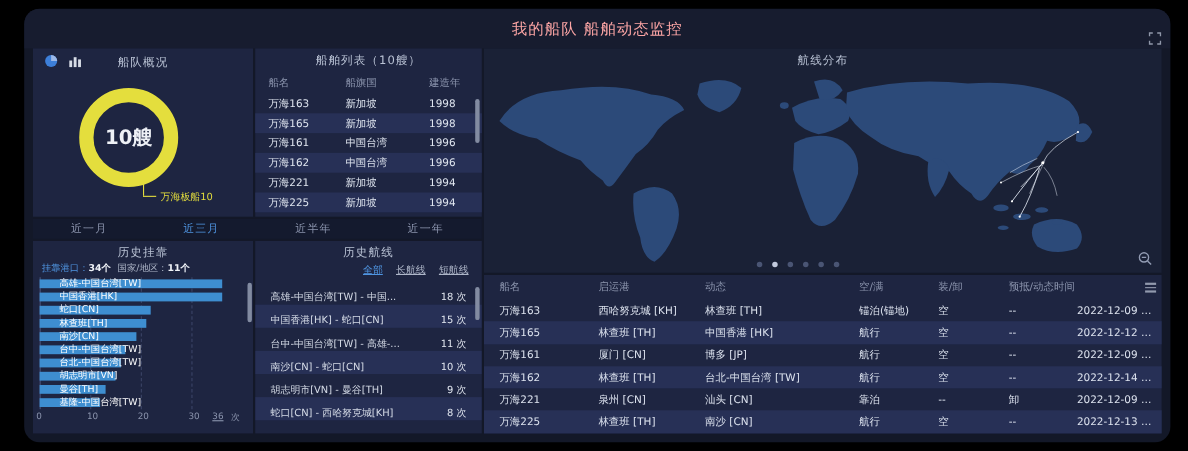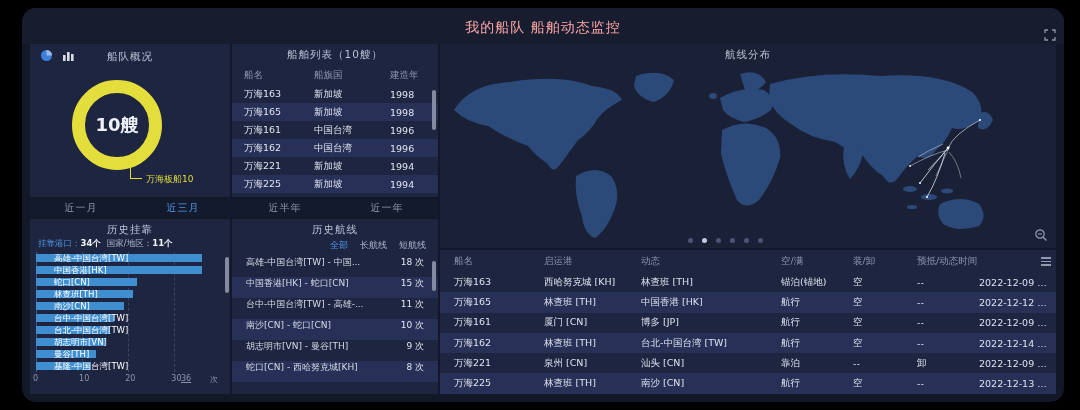--- a/index.html
+++ b/index.html
@@ -55,24 +55,24 @@
   #shiplist { left:210px; top:36px; width:206px; height:153px; }
   .sgrid { display:grid; grid-template-columns:70px 76px 1fr; padding:0 12px; align-items:center; }
   .shead { height:20px; margin-top:3px; font-size:9.5px; color:#8b94ad; }
   .srow { height:18px; font-size:9.5px; color:#dfe5ef; cursor:pointer; }
   .srow:nth-child(even) { background:#273056; }
   .cell-r { text-align:left; }
 
   
   #histroutes { left:210px; top:211px; width:206px; height:175px; }
   .rtabs { position:absolute; right:12px; top:20px; display:flex; gap:12px; font-size:9px; }
-  .rtab { color:#aeb6c8; cursor:pointer; }
+  .rtab { color:#aeb6c8; cursor:pointer;text-decoration:underline; }
   .rtab.on { color:#4f94e0; }
   .rlist { position:absolute; left:0; top:37px; width:206px; height:138px; overflow:hidden; }
-  .rrow { height:21px; display:flex; justify-content:space-between; align-items:flex-start;
+  .rrow { height:21px; display:flex; justify-content:space-between; align-items:flex-end;
           padding:0 14px 0 14px; font-size:9px; color:#d4dae6; cursor:pointer; }
   .rrow:nth-child(even) { background:#273056; }
   .rcount { color:#e2e7f0; }
 
   
   #mapsec { left:418px; top:36px; width:616px; height:204px; background:#1a2136; }
   .map-svg { position:absolute; left:0; top:14px; width:616px; height:182px; }
   .map-dots { position:absolute; left:0; bottom:5px; width:570px; display:flex; gap:9px; justify-content:center; }
   .dot { width:5px; height:5px; border-radius:50%; background:#4a5574; cursor:pointer; }
   .dot.on { background:#c2cadd; }
@@ -221,21 +221,21 @@
           <div class="bbar" style="width: 55.3333px; background: rgb(62, 142, 208);"></div>
           <span class="blab">基隆-中国台湾[TW]</span>
         </div>
       </div>
     <div class="baxis" id="bars-axis">
       <span class="bunit">次</span>
     <span class="btick" style="left: 3px;">0</span>
         <span class="btick" style="left: 49.1111px;">10</span>
         <span class="btick" style="left: 95.2222px;">20</span>
         <span class="btick" style="left: 141.333px;">30</span>
-        <span class="btick" style="left: 151px; text-decoration: underline;">36</span>
+        <span class="btick" style="left: 163px; text-decoration: underline;">36</span>
       </div>
     <div class="vscroll" style="right:1px; top:38px; height:36px;"></div>
   </div>
 
   <div class="sec" id="histroutes">
     <div class="sec-title">历史航线</div>
     <div class="rtabs">
         <span class="rtab on">全部</span>
         <span class="rtab">长航线</span>
         <span class="rtab">短航线</span>

